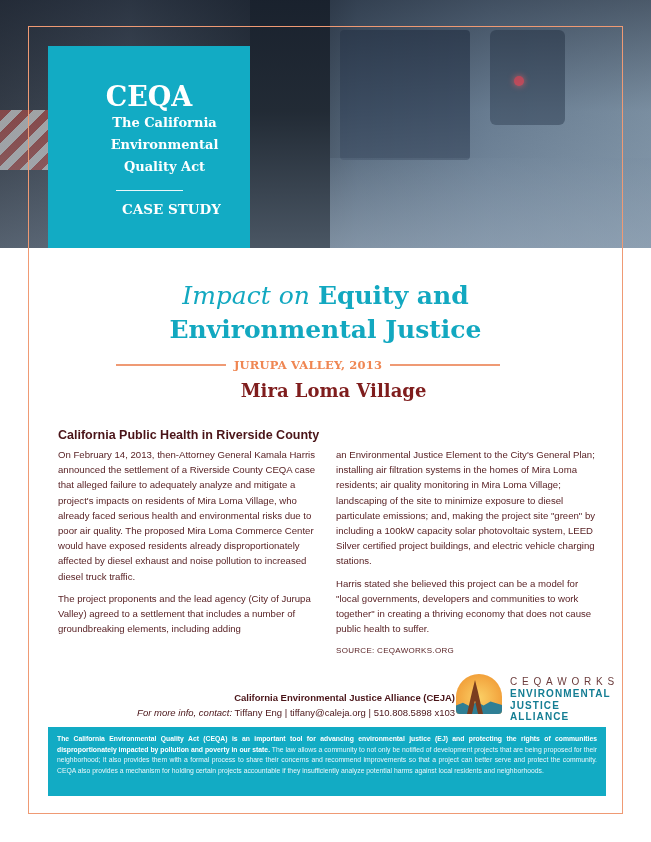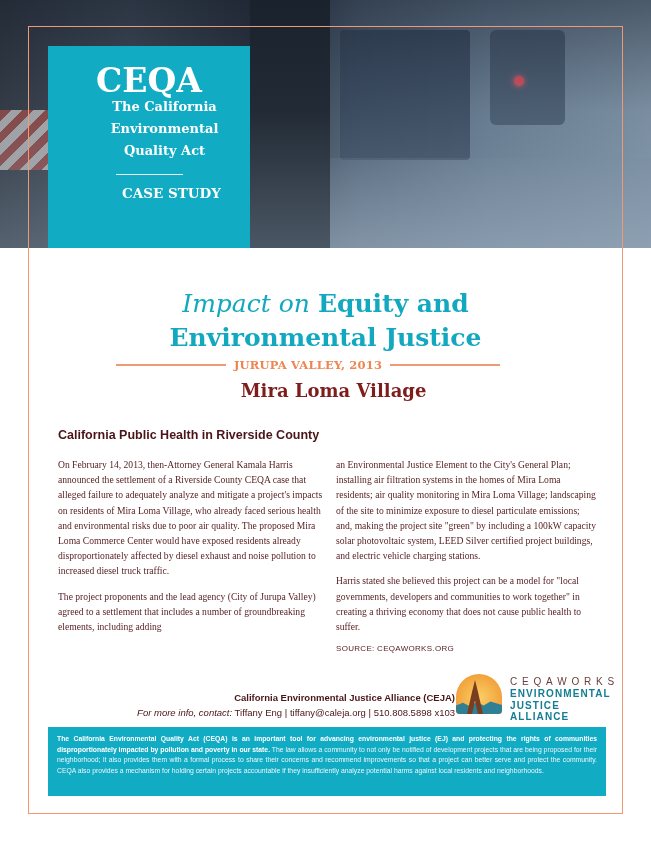--- a/index.html
+++ b/index.html
@@ -10,34 +10,34 @@
     background:linear-gradient(180deg,rgba(30,40,55,0.55) 0%,rgba(90,110,130,0.2) 45%,rgba(140,160,180,0.45) 100%);}
   .photo .truck1{position:absolute;left:250px;top:0;width:80px;height:248px;background:#141a22;}
   .photo .truck2{position:absolute;left:340px;top:30px;width:130px;height:130px;background:#2e3d52;opacity:.8;border-radius:4px;}
   .photo .truck3{position:absolute;left:490px;top:30px;width:75px;height:95px;background:#3f4f63;opacity:.8;border-radius:6px;}
   .photo .tail{position:absolute;left:514px;top:76px;width:10px;height:10px;border-radius:50%;background:#f04a5a;box-shadow:0 0 6px #f66;}
   .photo .stripes{position:absolute;left:0;top:110px;width:48px;height:60px;
     background:repeating-linear-gradient(135deg,#b9463c 0 8px,#e9e4de 8px 16px);opacity:.7;}
   .photo .road{position:absolute;left:330px;right:0;bottom:0;height:90px;background:linear-gradient(180deg,rgba(120,140,160,0.2),rgba(150,165,180,0.6));}
   .frame{position:absolute;left:28px;top:26px;width:595px;height:788px;border:1.5px solid #ef9a74;box-sizing:border-box;}
   .teal-box{position:absolute;left:48px;top:46px;width:202px;height:202px;background:#12abc4;color:#fff;text-align:center;font-family:"DejaVu Serif",serif;font-weight:bold;}
-  .teal-box .t1{margin-top:20px;font-size:33px;line-height:30px;}
+  .teal-box .t1{margin-top:36px;font-size:27px;line-height:30px;}
   .teal-box .t2{font-size:13px;line-height:22px;padding-left:31px;}
   .teal-box .rule{width:67px;height:1px;background:#e9f7fa;margin:12px auto 10px;}
   .teal-box .t3{font-size:13.5px;padding-left:45px;}
-  .heading{position:absolute;left:0;width:651px;top:287px;text-align:center;font-family:"DejaVu Serif",serif;color:#12a8c0;font-size:25px;line-height:34px;}
+  .heading{position:absolute;left:0;width:651px;top:279px;text-align:center;font-family:"DejaVu Serif",serif;color:#12a8c0;font-size:25px;line-height:34px;}
   .heading .it{font-style:italic;font-weight:normal;}
   .heading b{font-weight:bold;}
   .subhead{position:absolute;left:116px;width:384px;top:358px;height:14px;display:flex;align-items:center;}
   .subhead .line{flex:1;height:1.5px;background:#ef9a74;}
   .subhead .txt{font-family:"DejaVu Serif",serif;font-weight:bold;font-size:11.5px;color:#ef8652;padding:0 8px;letter-spacing:0.2px;}
   .village{position:absolute;left:0;width:651px;top:380px;text-align:center;font-family:"DejaVu Serif",serif;font-weight:bold;font-size:18px;color:#7f1d1d;margin-left:8px;}
   .section-title{position:absolute;left:58px;top:428px;font-weight:bold;font-size:12.5px;color:#4a1418;}
   .col{position:absolute;font-size:9.6px;line-height:15.2px;color:#5a2326;}
-  .col p{margin:10px 0 7px 0;font-family:Liberation Serif, serif;}
+  .col p{margin:0 0 7px 0;}
   .col-left{left:58px;top:447px;width:270px;}
   .col-right{left:336px;top:447px;width:262px;}
   .source{font-size:8px;letter-spacing:0.3px;color:#5a2326;margin-top:4px;}
   .contact{position:absolute;right:196px;top:690px;text-align:right;font-size:9.5px;line-height:15px;color:#4a1418;}
   .contact .org{font-weight:bold;}
   .contact .more{font-style:italic;color:#4a1418;margin-top:28px;}
   .logo{position:absolute;left:452px;top:672px;width:170px;height:44px;}
   .logo .sun{position:absolute;left:4px;top:2px;width:46px;height:40px;border-radius:24px 24px 4px 4px;background:radial-gradient(circle at 50% 60%,#fbd066,#f2a23c 70%);overflow:hidden;}
   .logo .hills{position:absolute;left:0;bottom:0;width:46px;height:14px;background:#2f7f95;clip-path:polygon(0 40%,15% 20%,30% 45%,45% 15%,60% 40%,75% 10%,100% 35%,100% 100%,0 100%);}
   .logo .hands{position:absolute;left:13px;top:8px;width:20px;height:34px;background:#7a3d1f;clip-path:polygon(10% 100%,35% 35%,50% 0,65% 35%,90% 100%,65% 100%,50% 60%,35% 100%);}

